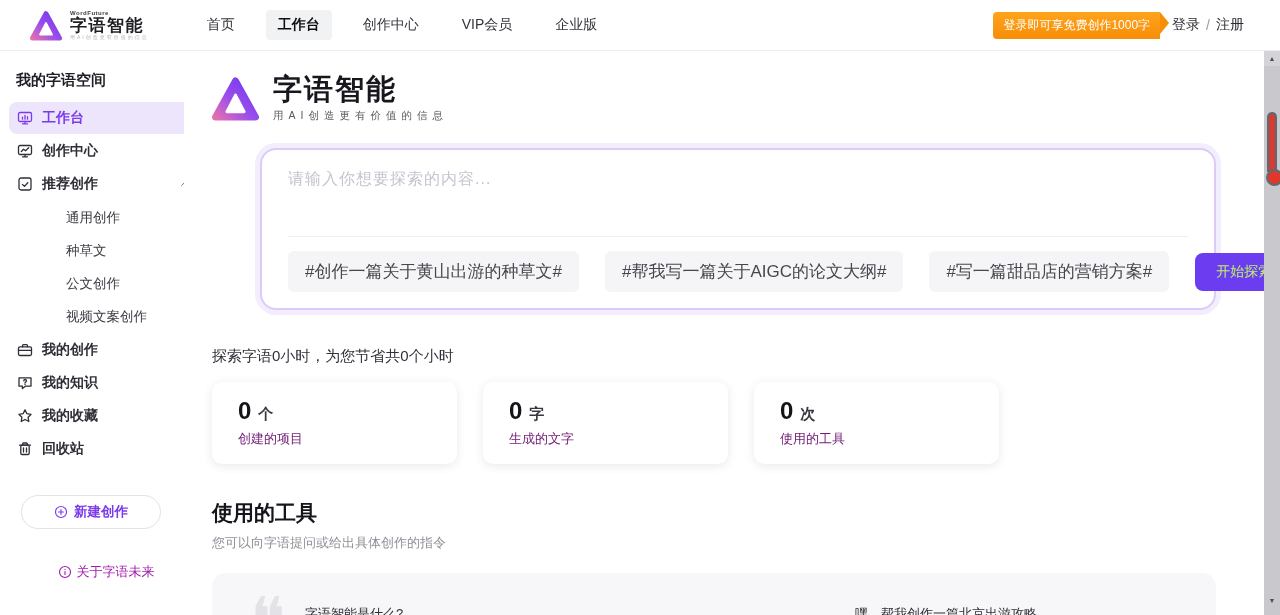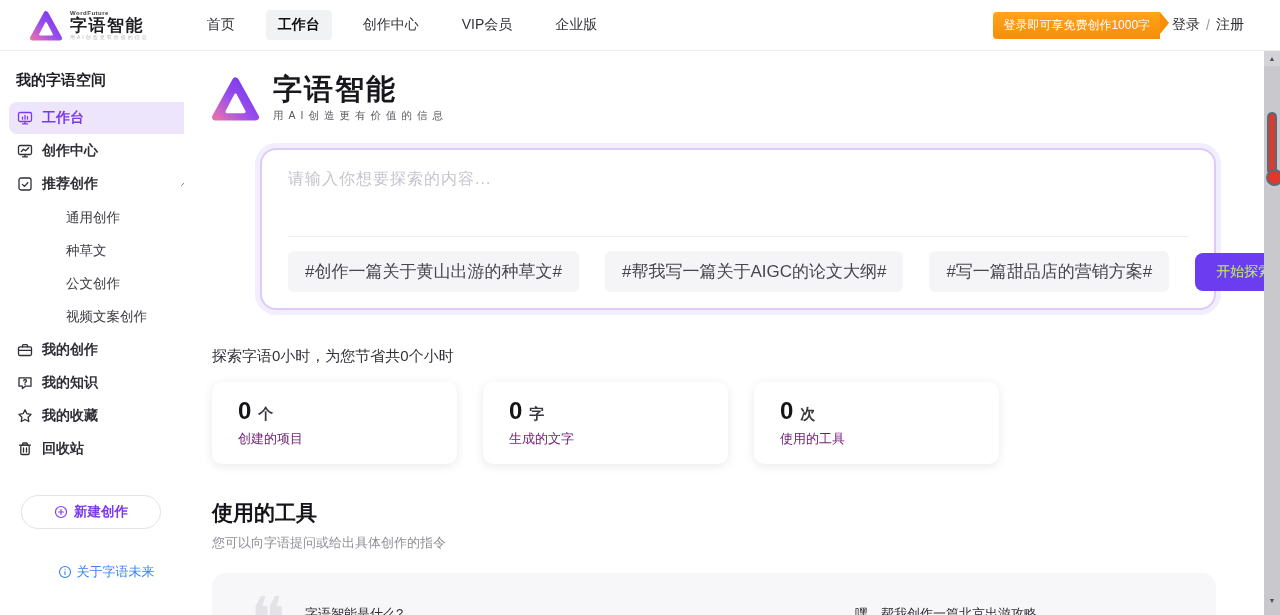--- a/index.html
+++ b/index.html
@@ -37,21 +37,21 @@
     border-radius:8px;font-size:14px;font-weight:600;color:#2e2e36;cursor:pointer;}
   .menu-item.active{background:#ece5fc;color:#7c3aed;}
   .menu-item .ic{flex:0 0 auto;}
   .chev{margin-left:auto;color:#73737b;}
   .submenu-item{display:flex;align-items:center;height:33px;padding-left:66px;font-size:13.5px;
     color:#3c3c44;cursor:pointer;}
   .new-btn{width:140px;height:34px;margin:30px 0 0 21px;border:1px solid #e2e2e8;border-radius:18px;
     background:#fff;display:flex;align-items:center;justify-content:center;gap:6px;
     color:#7c3aed;font-size:13.5px;font-weight:600;cursor:pointer;}
   .about{position:absolute;bottom:34px;left:4px;right:0;display:flex;justify-content:center;
-    align-items:center;gap:5px;color:#3b82f6;font-size:13px;cursor:pointer;}
+    align-items:center;gap:5px;color:#a21caf;font-size:13px;cursor:pointer;}
   .ic{fill:none;stroke:currentColor;stroke-width:1.3;stroke-linecap:round;stroke-linejoin:round;}
   
   .main{position:absolute;top:50px;left:184px;right:16px;bottom:0;background:#fff;overflow:hidden;}
   .content{margin-left:28px;width:1004px;}
   .hero{display:flex;align-items:flex-start;gap:14px;margin-top:23px;height:68px;}
   .hero svg{width:47px;height:45px;margin-top:3px;}
   .hero-title{font-size:29px;font-weight:800;color:#17171d;letter-spacing:2px;line-height:1.15;}
   .hero-tag{font-size:10.5px;color:#5a5a62;letter-spacing:5px;margin-top:3px;}
   .panel{margin-top:7px;border:2px solid #dccbf8;border-radius:16px;background:#fff;
     box-shadow:0 0 0 5px #f3eefd;box-sizing:border-box;margin-left:48px;}

